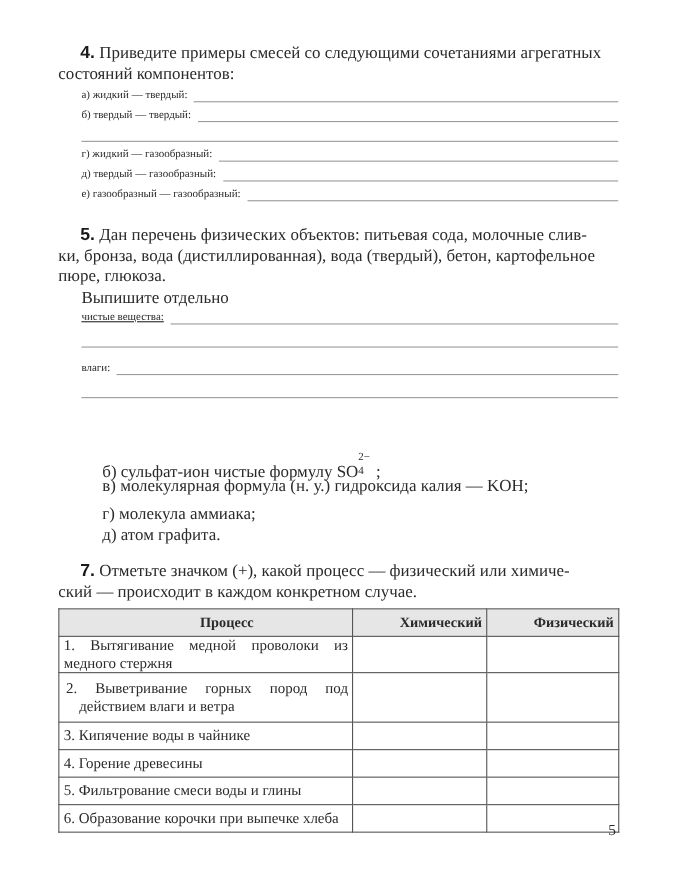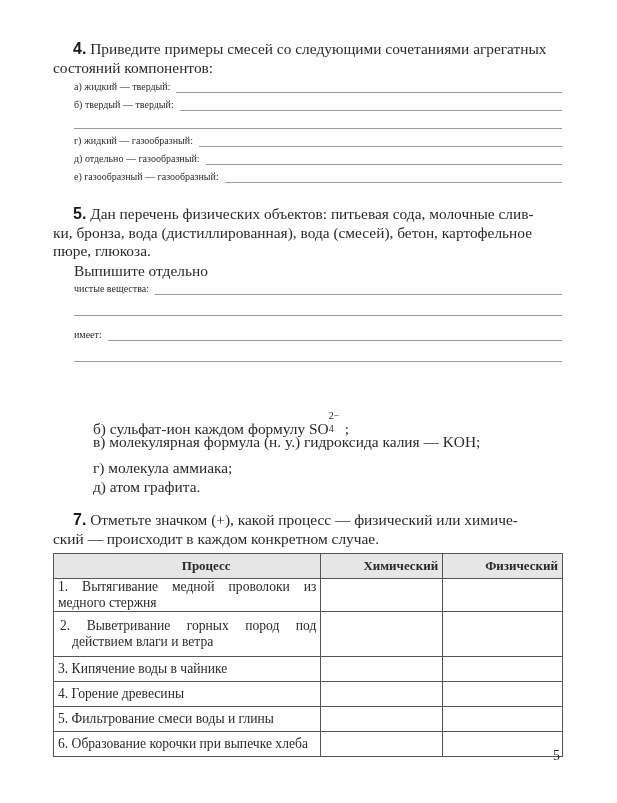--- a/index.html
+++ b/index.html
@@ -46,48 +46,48 @@
     <span class="blank"></span>
   </div>
   <div class="row" style="top:114px;">
     <span class="blank"></span>
   </div>
   <div class="row" style="top:132px;">
     <span class="label">г) жидкий — газообразный:</span>
     <span class="blank"></span>
   </div>
   <div class="row" style="top:150px;">
-    <span class="label">д) отдельно — газообразный:</span>
+    <span class="label">д) твердый — газообразный:</span>
     <span class="blank"></span>
   </div>
   <div class="row" style="top:168px;align-items:center;">
     <span class="label">е) газообразный — газообразный:</span>
     <span class="blank"></span>
   </div>
 
   <div class="p indent" style="top:205px;">
     <span class="num">5.</span>
     <span>Дан перечень физических объектов: питьевая сода, молочные слив-</span><br>
-    <span>ки, бронза, вода (дистиллированная), вода (смесей), бетон, картофельное</span><br>
+    <span>ки, бронза, вода (дистиллированная), вода (твердый), бетон, картофельное</span><br>
     <span>пюре, глюкоза.</span>
   </div>
   <div class="item" style="top:262px; left:74px;">Выпишите отдельно</div>
-  <div class="row" style="top:280px;">
+  <div class="row" style="top:280px;text-decoration:underline;">
     <span class="label">чистые вещества:</span>
     <span class="blank"></span>
   </div>
   <div class="fullline" style="top:315px;"></div>
   <div class="row" style="top:326px;">
-    <span class="label">имеет:</span>
+    <span class="label">влаги:</span>
     <span class="blank"></span>
   </div>
   <div class="fullline" style="top:361px;"></div>
 
   <div class="item" style="top:420px;">
-    <span>б) сульфат-ион каждом формулу SO</span><span class="sub-sup"><span class="sup">2−</span><span class="sub">4</span></span><span>;</span>
+    <span>б) сульфат-ион чистые формулу SO</span><span class="sub-sup"><span class="sup">2−</span><span class="sub">4</span></span><span>;</span>
   </div>
   <div class="item" style="top:433px;">в) молекулярная формула (н. у.) гидроксида калия — KOH;</div>
   <div class="item" style="top:459px;">г) молекула аммиака;</div>
   <div class="item" style="top:478px;">д) атом графита.</div>
 
   <div class="p indent" style="top:511px;">
     <span class="num">7.</span>
     <span>Отметьте значком (+), какой процесс — физический или химиче-</span><br>
     <span>ский — происходит в каждом конкретном случае.</span>
   </div>

